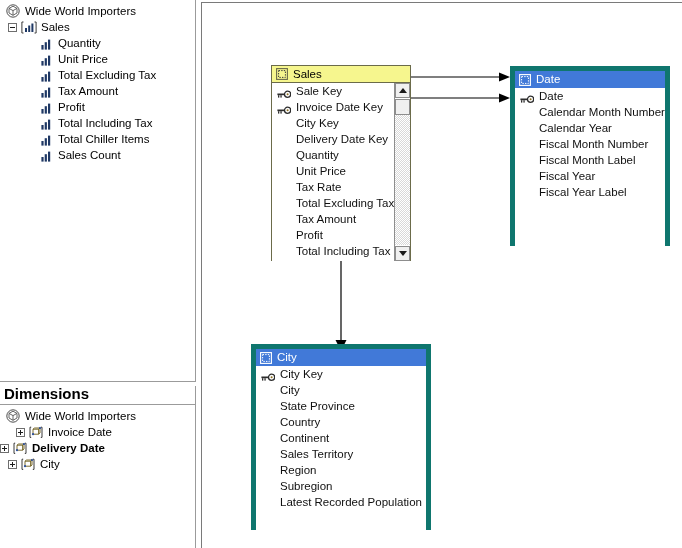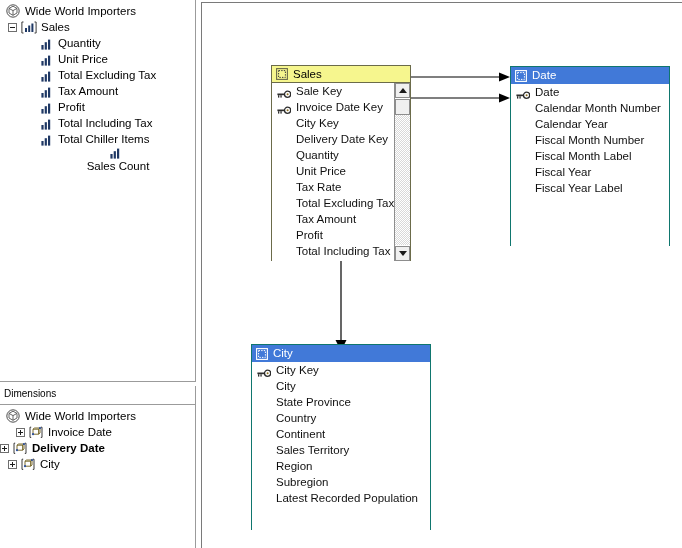--- a/index.html
+++ b/index.html
@@ -52,24 +52,25 @@
     width: 196px;
     height: 162px;
     background: #ffffff;
     box-sizing: border-box;
     border-right: 1px solid #9b9b9b;
     overflow: hidden;
   }
   #dimensions-caption {
     position: absolute;
     left: 4px; top: 0px;
-    font-size: 10px;
+    font-size: 15px;
     color: #000;
     white-space: nowrap;
     line-height: 16px;
+    font-weight: bold;
   }
   #dimensions-tree-box {
     position: absolute;
     left: 0px; top: 18px;
     width: 195px;
     height: 144px;
     border-top: 1px solid #9b9b9b;
     box-sizing: border-box;
     background: #fff;
   }
@@ -158,21 +159,21 @@
     overflow: hidden;
   }
 
   
   .tbl {
     position: absolute;
     background: #ffffff;
     border: 1px solid #6b6b4a;
     box-sizing: border-box;
   }
-  .tbl.blue { border: 1px solid #0f766e; }
+  .tbl.blue { border: 5px solid #0f766e; }
   .tbl-header {
     height: 17px;
     line-height: 17px;
     display: flex;
     align-items: center;
     padding-left: 4px;
     box-sizing: border-box;
     font-size: 11.5px;
   }
   .tbl-header.yellow {
@@ -353,21 +354,21 @@
           <span class="tree-label">Total Including Tax</span>
         </div>
         <div class="tree-row" style="margin-left: 41px;">
           <span class="icon-measure"><svg width="11" height="11" viewBox="0 0 11 11">
               <rect x="0.4" y="6" width="2.2" height="4.6" fill="#1f3864"></rect>
               <rect x="3.7" y="3.2" width="2.2" height="7.4" fill="#1f3864"></rect>
               <rect x="7" y="0.6" width="2.2" height="10" fill="#1f3864"></rect>
             </svg></span>
           <span class="tree-label">Total Chiller Items</span>
         </div>
-        <div class="tree-row" style="margin-left: 41px; flex-direction: column;">
+        <div class="tree-row" style="margin-left: 41px;">
           <span class="icon-measure"><svg width="11" height="11" viewBox="0 0 11 11">
               <rect x="0.4" y="6" width="2.2" height="4.6" fill="#1f3864"></rect>
               <rect x="3.7" y="3.2" width="2.2" height="7.4" fill="#1f3864"></rect>
               <rect x="7" y="0.6" width="2.2" height="10" fill="#1f3864"></rect>
             </svg></span>
           <span class="tree-label">Sales Count</span>
         </div>
       </div>
   </div>
 

